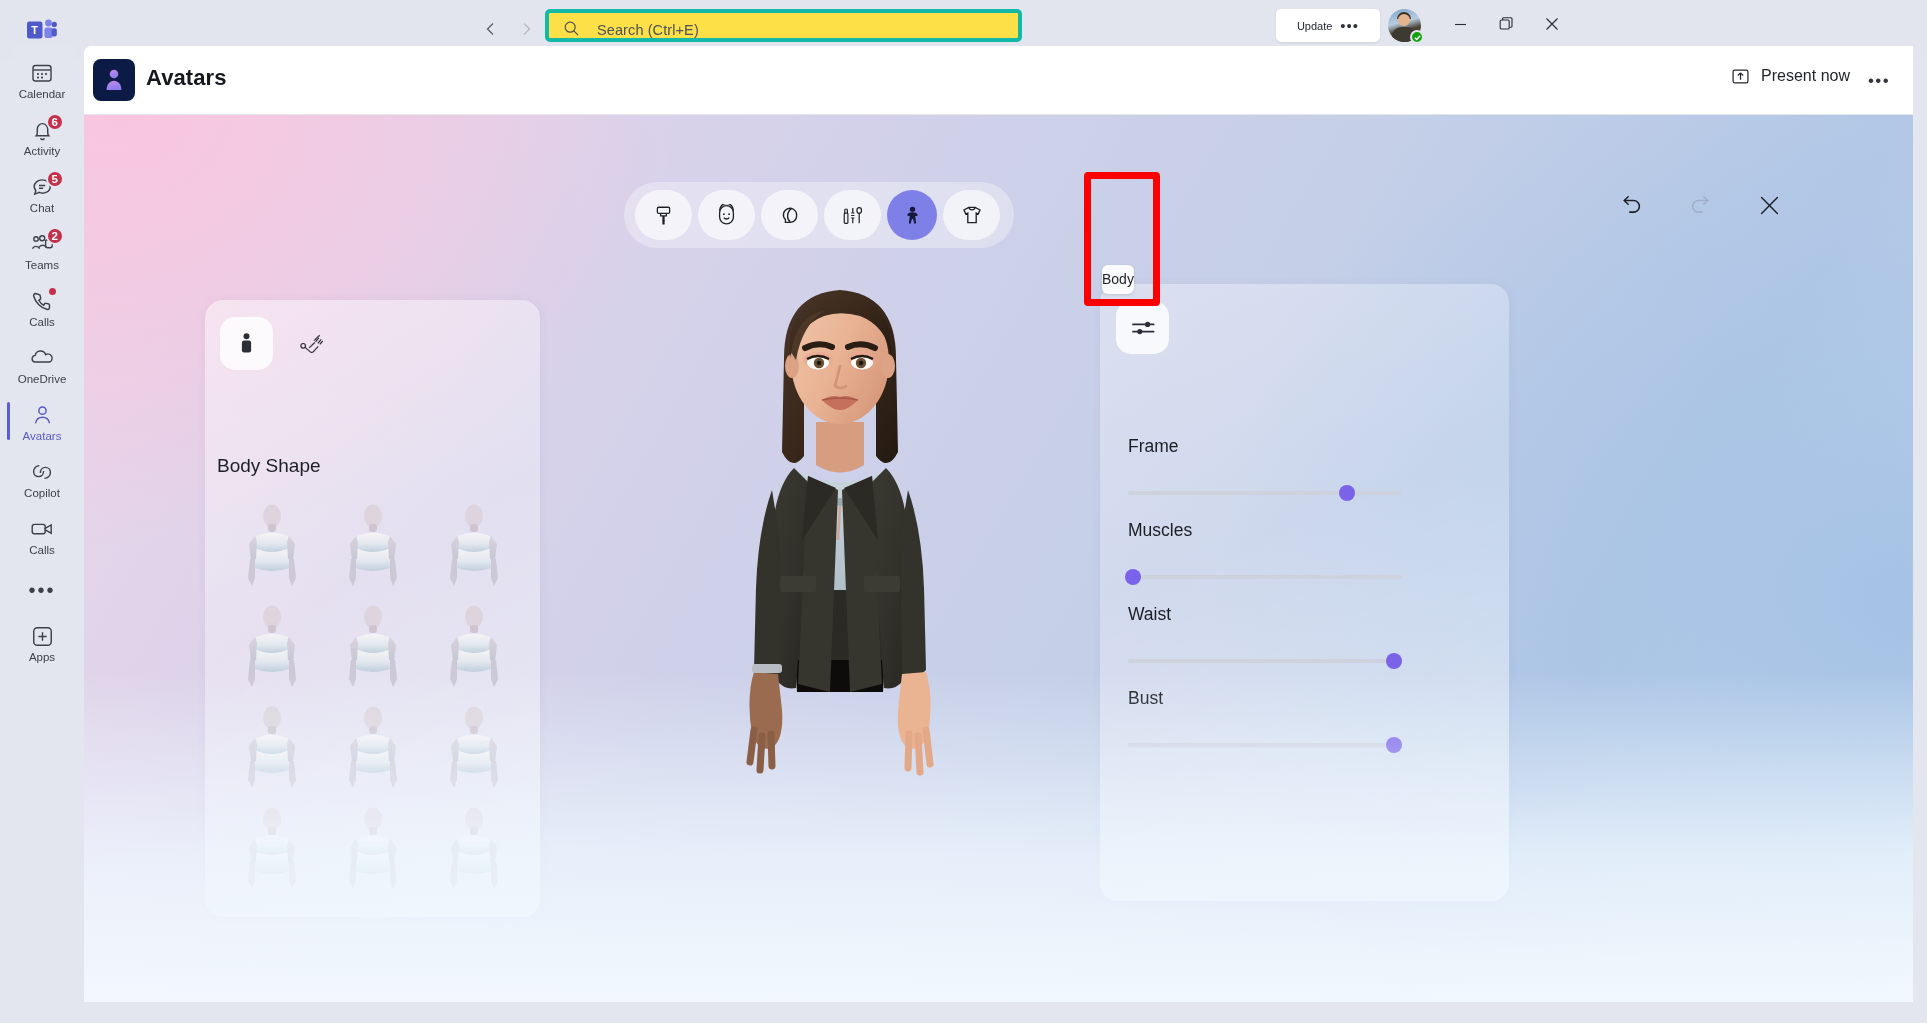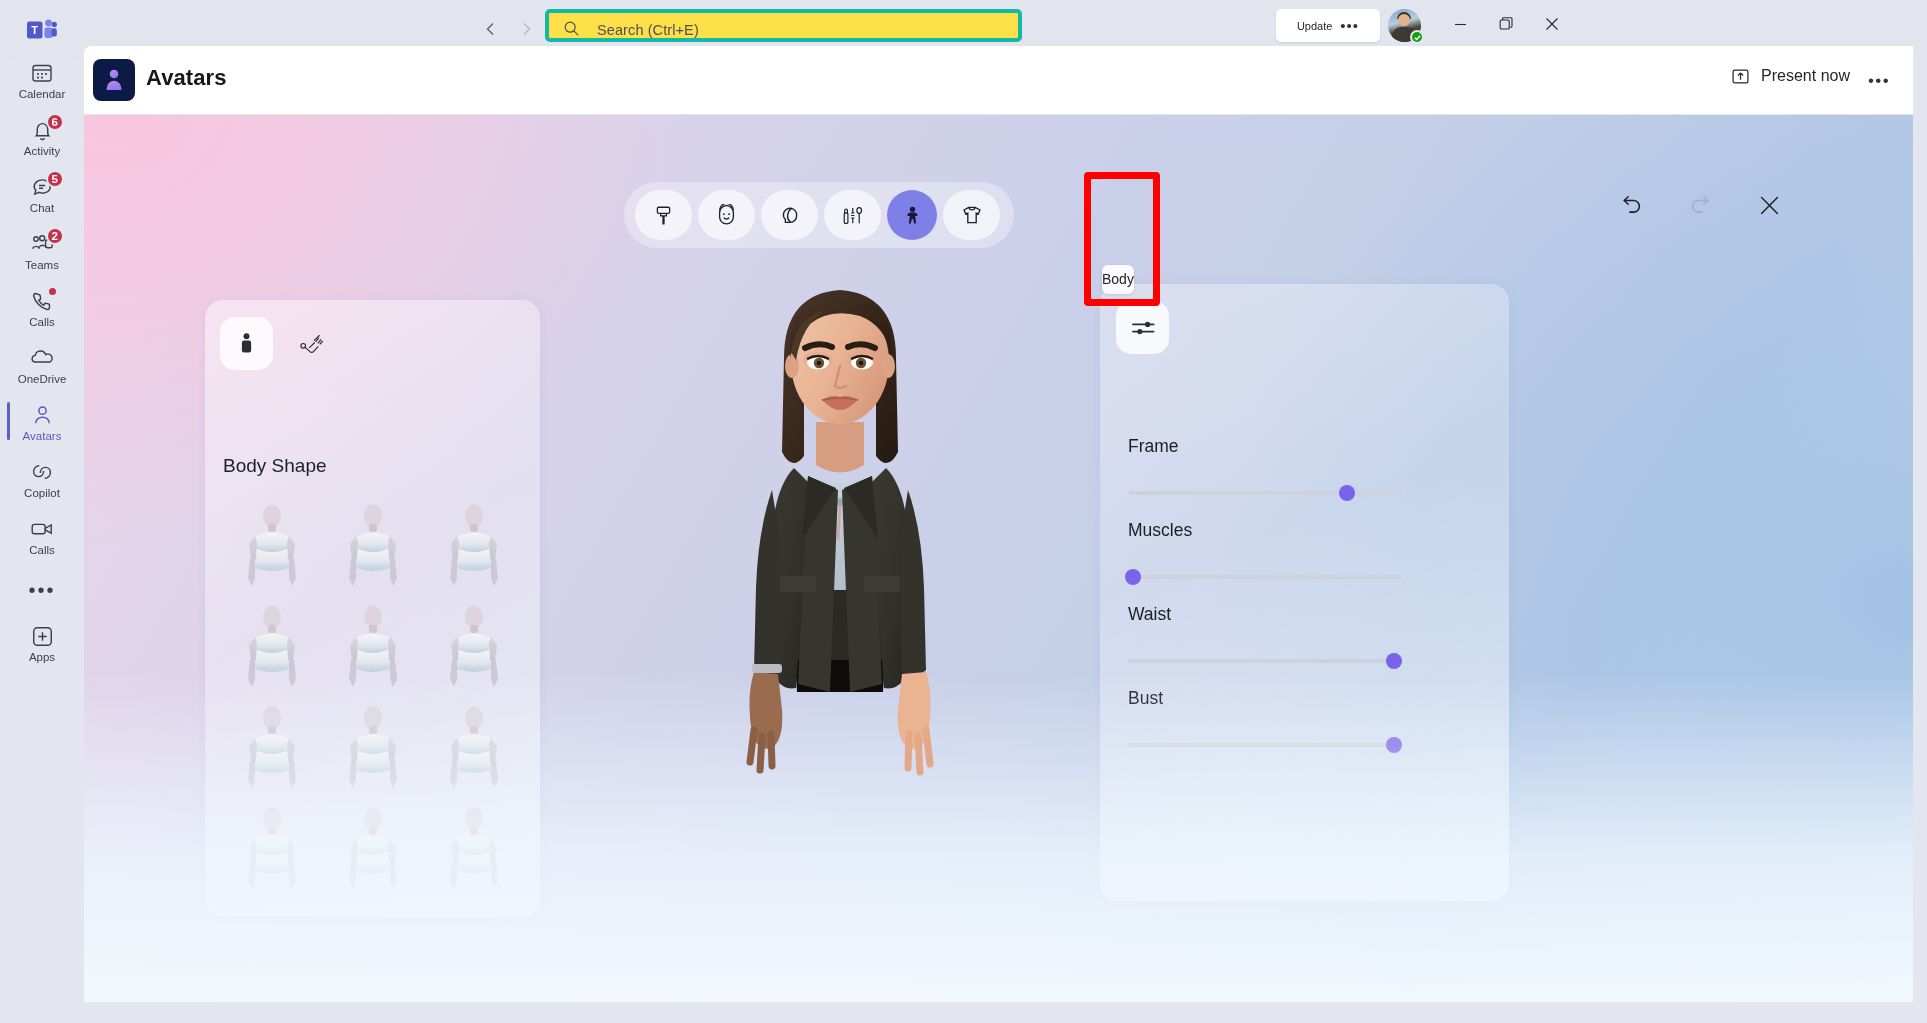--- a/index.html
+++ b/index.html
@@ -257,21 +257,21 @@
     position: absolute; left: 15px; top: 17px;
     display: flex; align-items: center; gap: 12px;
   }
   .sub-tab {
     width: 53px; height: 53px; border-radius: 15px;
     display:flex;align-items:center;justify-content:center;
     cursor:pointer; color:#2c2e36;
   }
   .sub-tab.active { background: rgba(255,255,255,0.82); }
   #panel-title {
-    position: absolute; left: 18px; top: 155px;
+    position: absolute; left: 12px; top: 155px;
     font-size: 19px; color: #1d1f27;
   }
   #shape-grid {
     position: absolute; left: 16px; top: 198px;
     width: 303px;
     display: grid;
     grid-template-columns: repeat(3, 1fr);
     grid-auto-rows: 100px;
     row-gap: 1px;
   }

